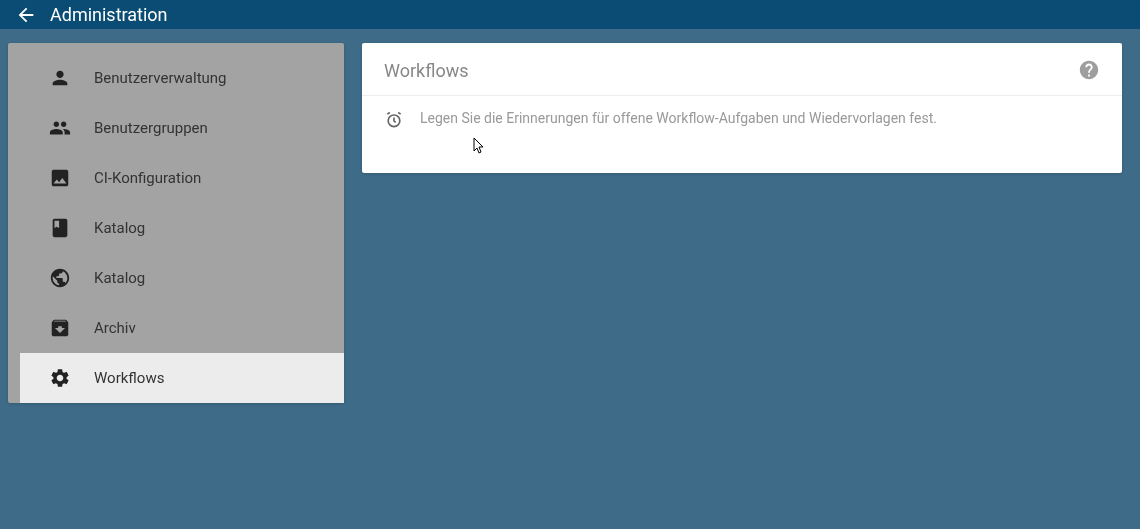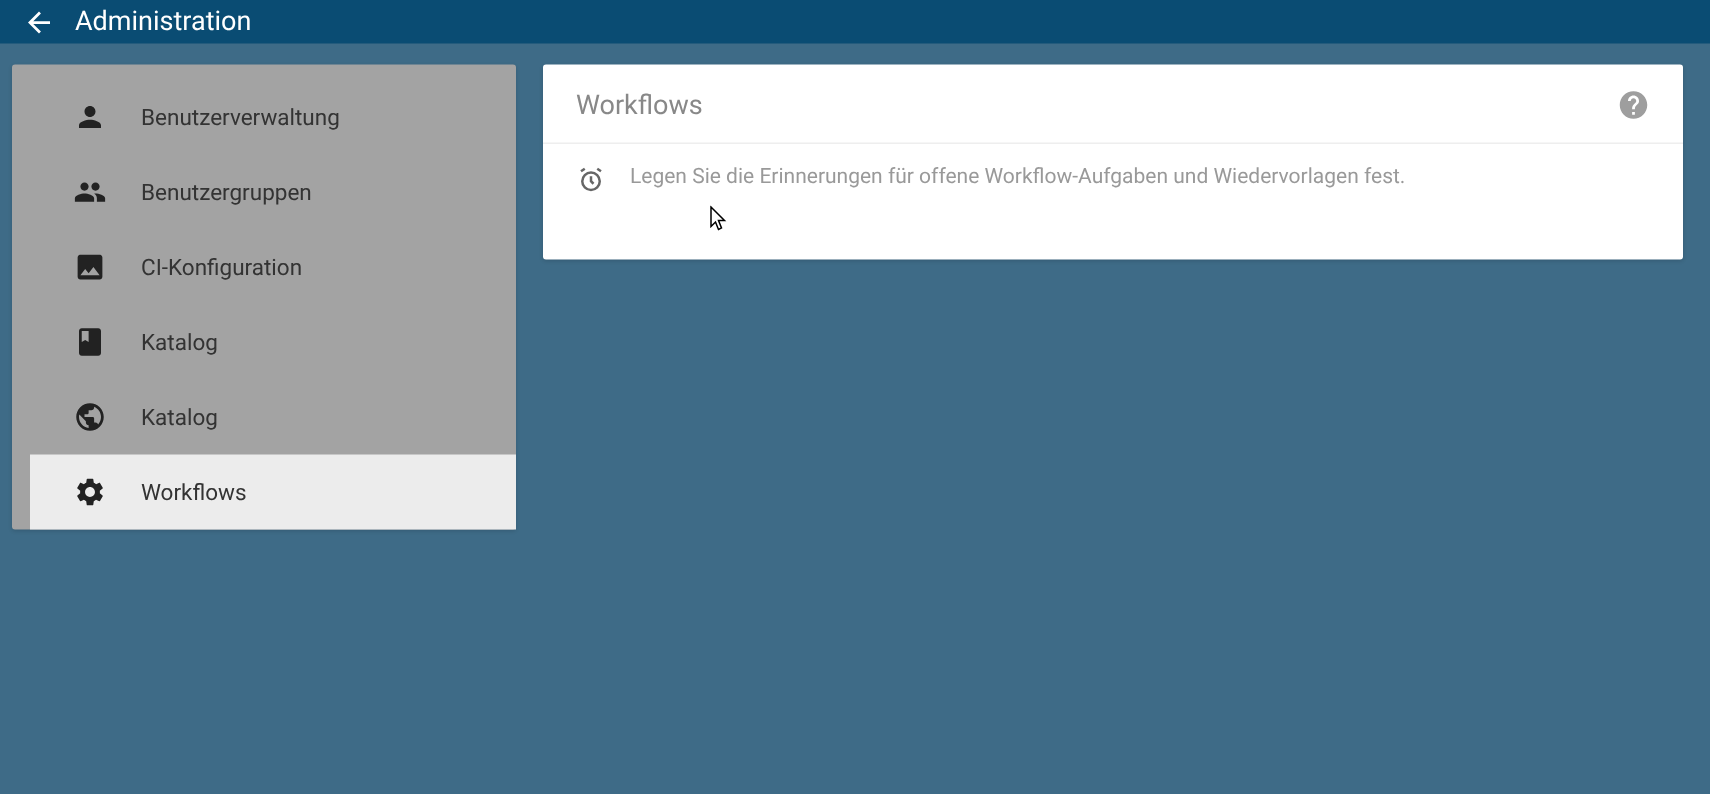--- a/index.html
+++ b/index.html
@@ -185,20 +185,28 @@
 
     <div class="sidebar-item">
       <span class="icon">
         <svg viewBox="0 0 24 24" width="22" height="22" fill="#222">
             <path d="M12 2C6.48 2 2 6.48 2 12s4.48 10 10 10 10-4.48 10-10S17.52 2 12 2zm-1 17.93c-3.95-.49-7-3.85-7-7.93 0-.62.08-1.21.21-1.79L9 15v1c0 1.1.9 2 2 2v1.93zm6.9-2.54c-.26-.81-1-1.39-1.9-1.39h-1v-3c0-.55-.45-1-1-1H8v-2h2c.55 0 1-.45 1-1V7h2c1.1 0 2-.9 2-2v-.41c2.93 1.19 5 4.06 5 7.41 0 2.08-.8 3.97-2.1 5.39z"></path>
           </svg>
       </span>
       <span class="sidebar-item-label">Katalog</span>
     </div>
 
+    <div class="sidebar-item">
+      <span class="icon">
+        <svg viewBox="0 0 24 24" width="22" height="22" fill="#222">
+            <path d="M20.54 5.23l-1.39-1.68C18.88 3.21 18.47 3 18 3H6c-.47 0-.88.21-1.16.55L3.46 5.23C3.17 5.57 3 6.02 3 6.5V19c0 1.1.9 2 2 2h14c1.1 0 2-.9 2-2V6.5c0-.48-.17-.93-.46-1.27zM12 17.5L6.5 12H10v-2h4v2h3.5L12 17.5zM5.12 5l.81-1h12l.94 1H5.12z"></path>
+          </svg>
+      </span>
+      <span class="sidebar-item-label">Archiv</span>
+    </div>
 
 
 
     <div class="sidebar-item active">
       <span class="icon">
         <svg viewBox="0 0 24 24" width="22" height="22" fill="#222">
             <path d="M19.14 12.94c.04-.3.06-.61.06-.94 0-.32-.02-.64-.07-.94l2.03-1.58c.18-.14.23-.41.12-.61l-1.92-3.32c-.12-.22-.37-.29-.59-.22l-2.39.96c-.5-.38-1.03-.7-1.62-.94l-.36-2.54c-.04-.24-.24-.41-.48-.41h-3.84c-.24 0-.43.17-.47.41l-.36 2.54c-.59.24-1.13.57-1.62.94l-2.39-.96c-.22-.08-.47 0-.59.22L2.74 8.87c-.12.21-.08.47.12.61l2.03 1.58c-.05.3-.09.63-.09.94s.02.64.07.94l-2.03 1.58c-.18.14-.23.41-.12.61l1.92 3.32c.12.22.37.29.59.22l2.39-.96c.5.38 1.03.7 1.62.94l.36 2.54c.05.24.24.41.48.41h3.84c.24 0 .44-.17.47-.41l.36-2.54c.59-.24 1.13-.56 1.62-.94l2.39.96c.22.08.47 0 .59-.22l1.92-3.32c.12-.22.07-.47-.12-.61l-2.01-1.58zM12 15.6c-1.98 0-3.6-1.62-3.6-3.6s1.62-3.6 3.6-3.6 3.6 1.62 3.6 3.6-1.62 3.6-3.6 3.6z"></path>
           </svg>
       </span>
       <span class="sidebar-item-label">Workflows</span>

